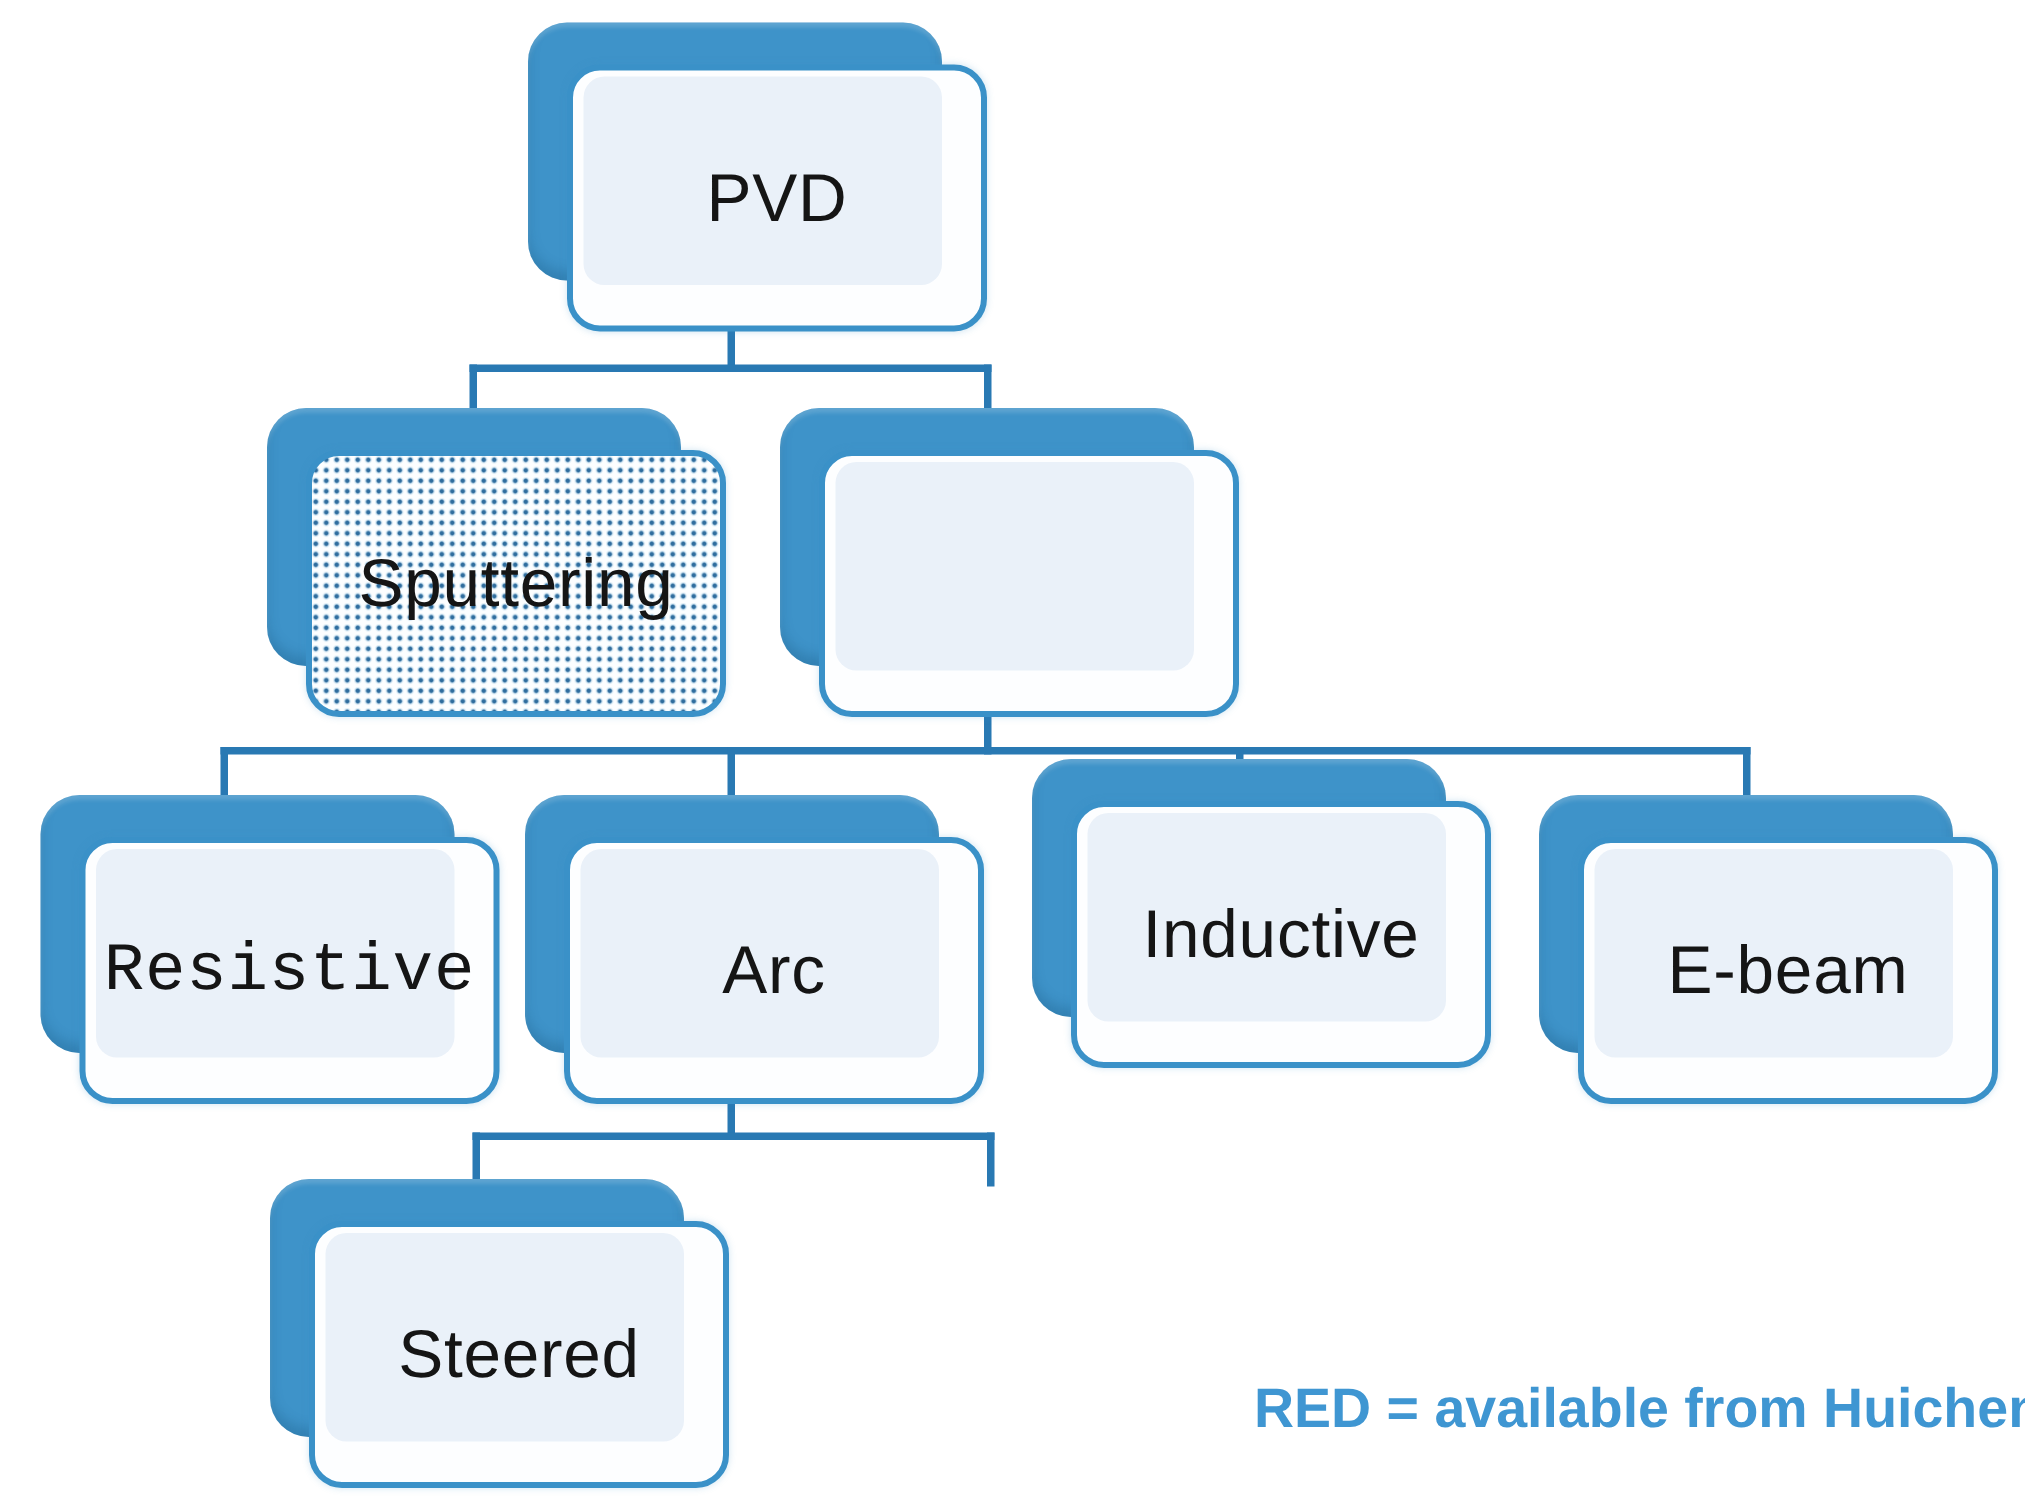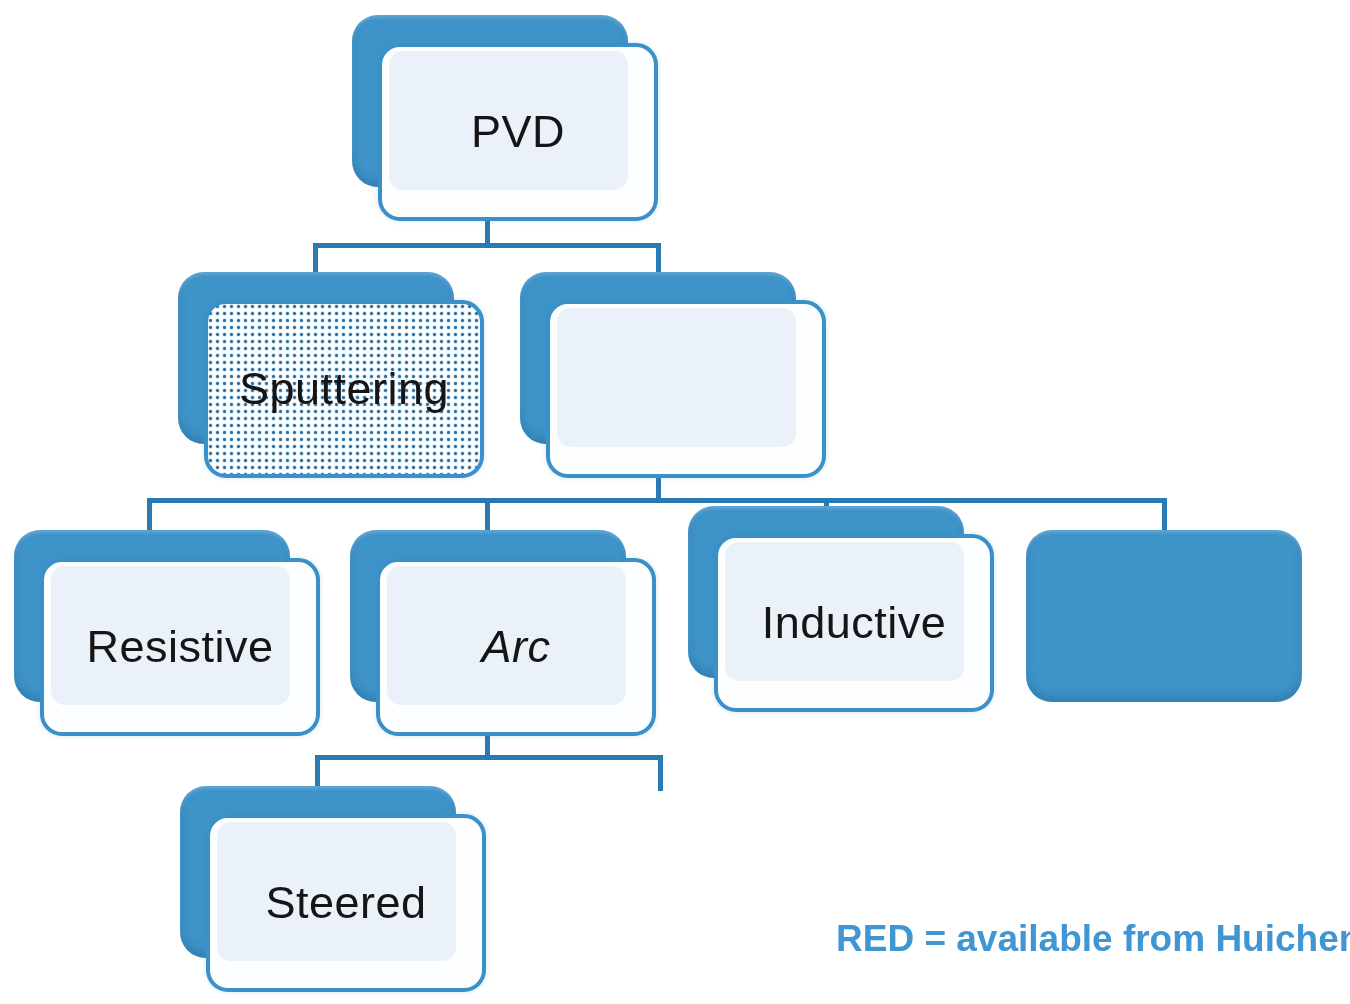--- a/index.html
+++ b/index.html
@@ -127,46 +127,50 @@
     </div>
   </div>
 
   <div class="node" style="left:520px; top:272px;">
     <div class="back-box"></div>
     <div class="front-box">
       <div class="inner-panel"></div>
     </div>
   </div>
 
-  <div class="node" style="left:14px; top:530px;">
+  <div class="node" style="left:27px; top:530px;font-family:Liberation Mono, monospace;">
     <div class="back-box"></div>
     <div class="front-box">
       <div class="inner-panel"></div>
       <span class="node-label">Resistive</span>
     </div>
   </div>
 
-  <div class="node" style="left:350px; top:530px;font-style:italic;">
+  <div class="node" style="left:350px; top:530px;">
     <div class="back-box"></div>
     <div class="front-box">
       <div class="inner-panel"></div>
       <span class="node-label">Arc</span>
     </div>
   </div>
 
   <div class="node" style="left:688px; top:506px;">
     <div class="back-box"></div>
     <div class="front-box">
       <div class="inner-panel"></div>
       <span class="node-label">Inductive</span>
     </div>
   </div>
 
   <div class="node" style="left:1026px; top:530px;">
     <div class="back-box"></div>
+    <div class="front-box">
+      <div class="inner-panel"></div>
+      <span class="node-label">E-beam</span>
+    </div>
   </div>
 
   <div class="node" style="left:180px; top:786px;">
     <div class="back-box"></div>
     <div class="front-box">
       <div class="inner-panel"></div>
       <span class="node-label">Steered</span>
     </div>
   </div>
 

